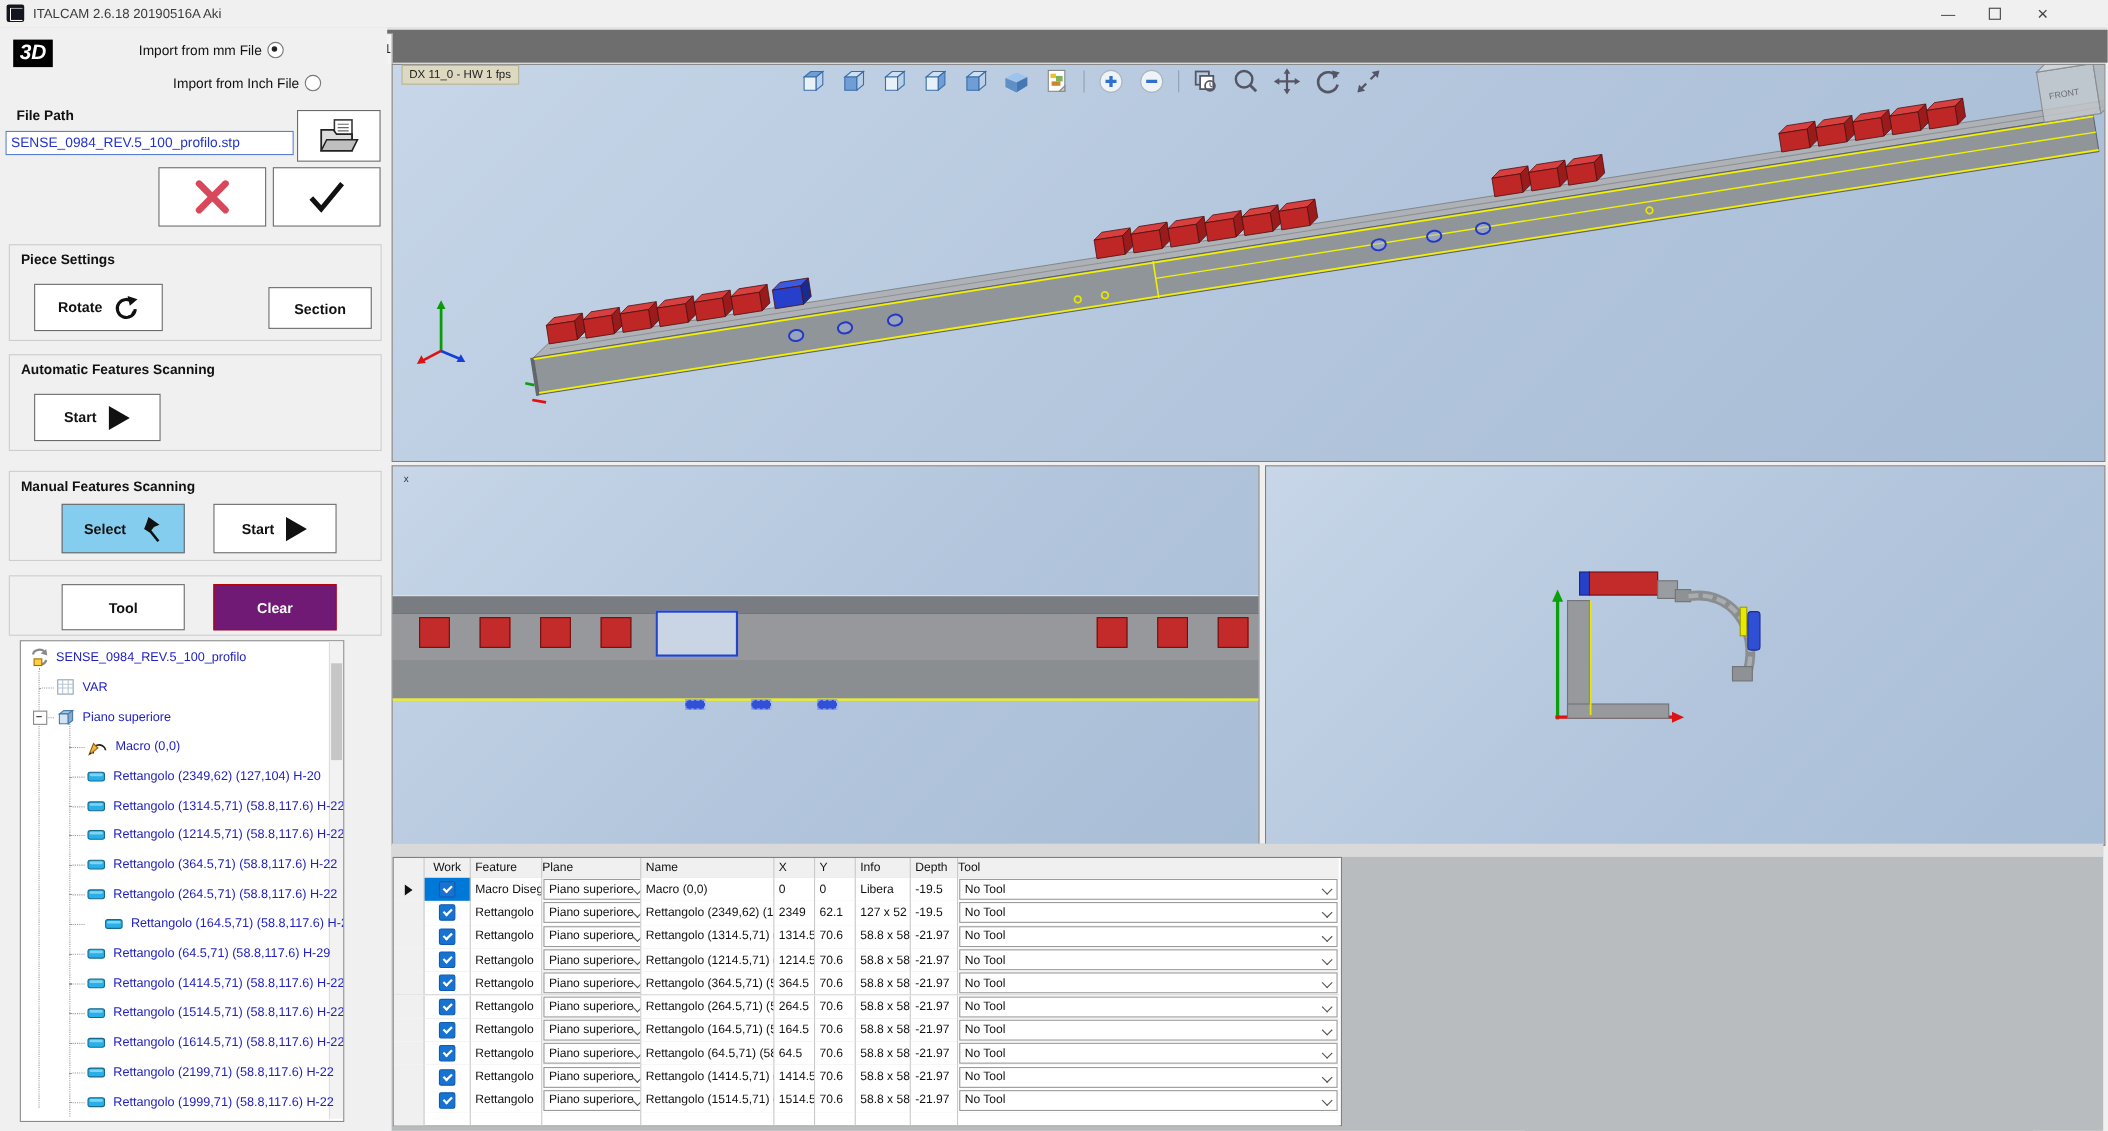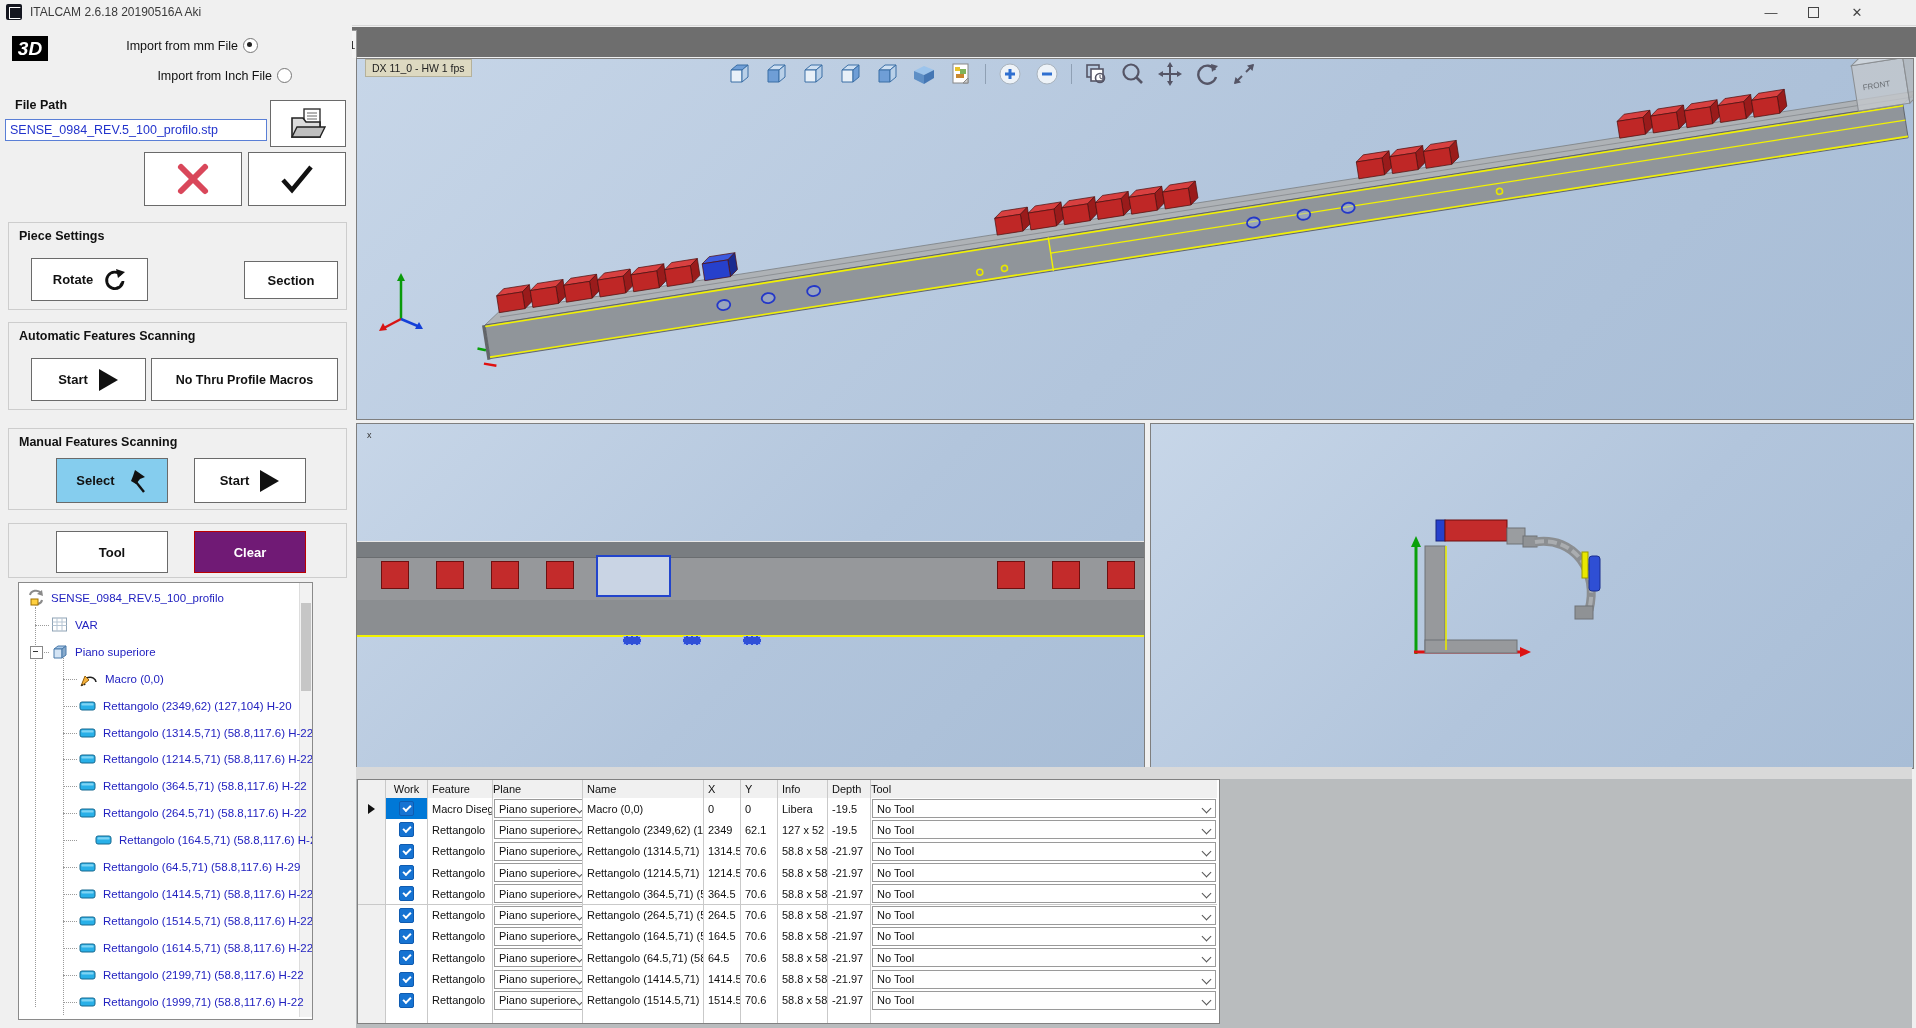--- a/index.html
+++ b/index.html
@@ -175,23 +175,20 @@
   </div>
 
   <div id="grp-auto" class="abs group">
     <div class="grp-title">Automatic Features Scanning</div>
     <div id="autostart-btn" class="abs pbtn">
       <span>Start</span>
       <svg width="22" height="24" viewBox="0 0 22 24">
         <polygon points="2,1 21,12 2,23" fill="#111"></polygon>
         </svg>
     </div>
-    <div id="nothru-btn" class="abs pbtn">
-      <span>No Thru Profile Macros</span>
-    </div>
   </div>
 
   <div id="grp-manual" class="abs group">
     <div class="grp-title">Manual Features Scanning</div>
     <div id="select-btn" class="abs pbtn">
       <span>Select</span>
       <svg width="24" height="24" viewBox="0 0 24 24">
         <path d="M11 1 L21 8 L16 10 L12 15 L7 12 L9 7 Z" fill="#111"></path>
         <line x1="12" y1="13" x2="20" y2="23" stroke="#111" stroke-width="2.4"></line>
       </svg>

